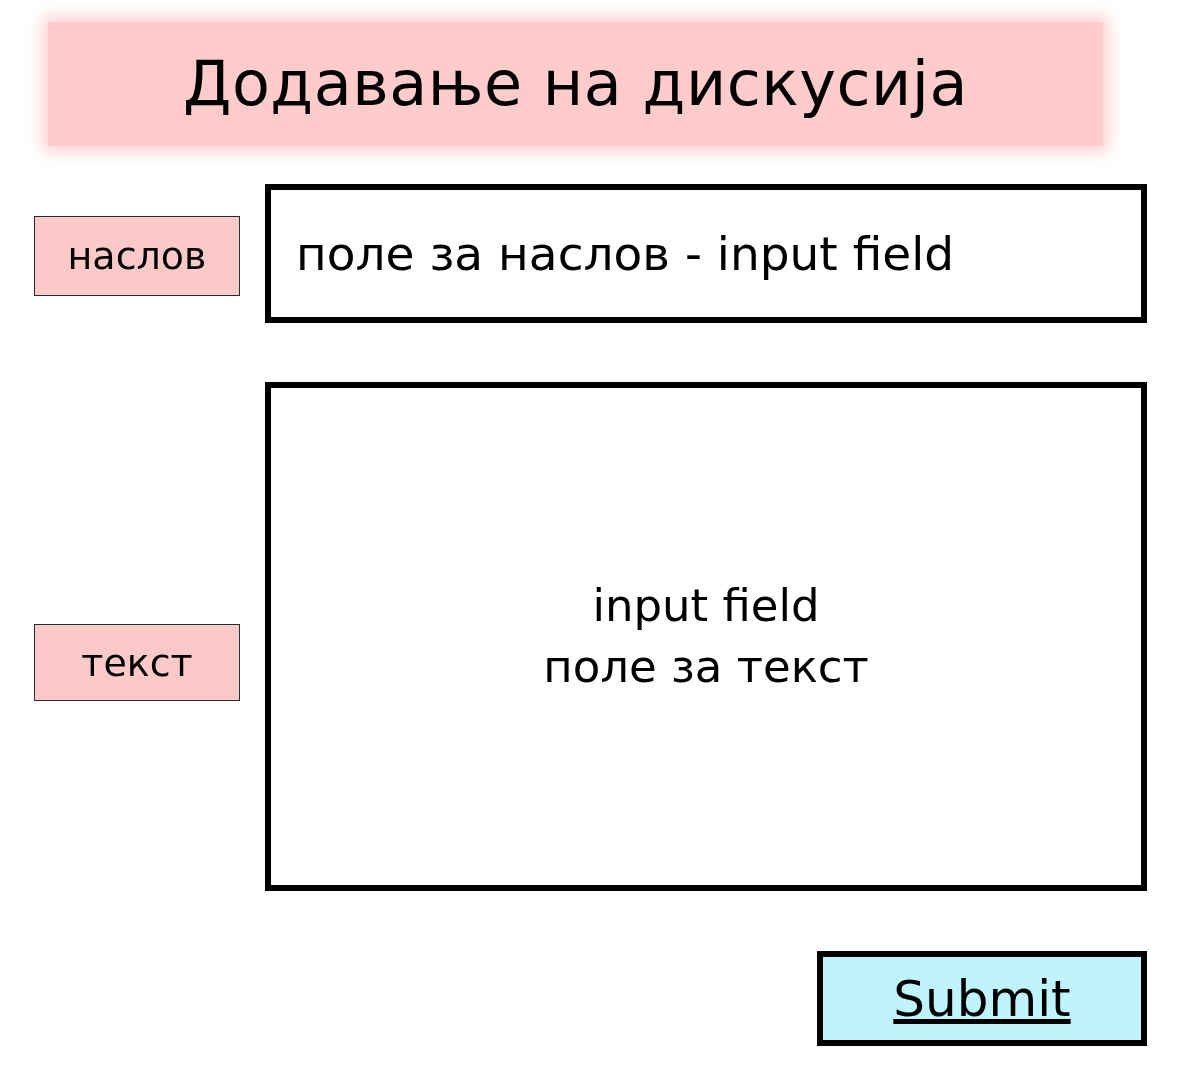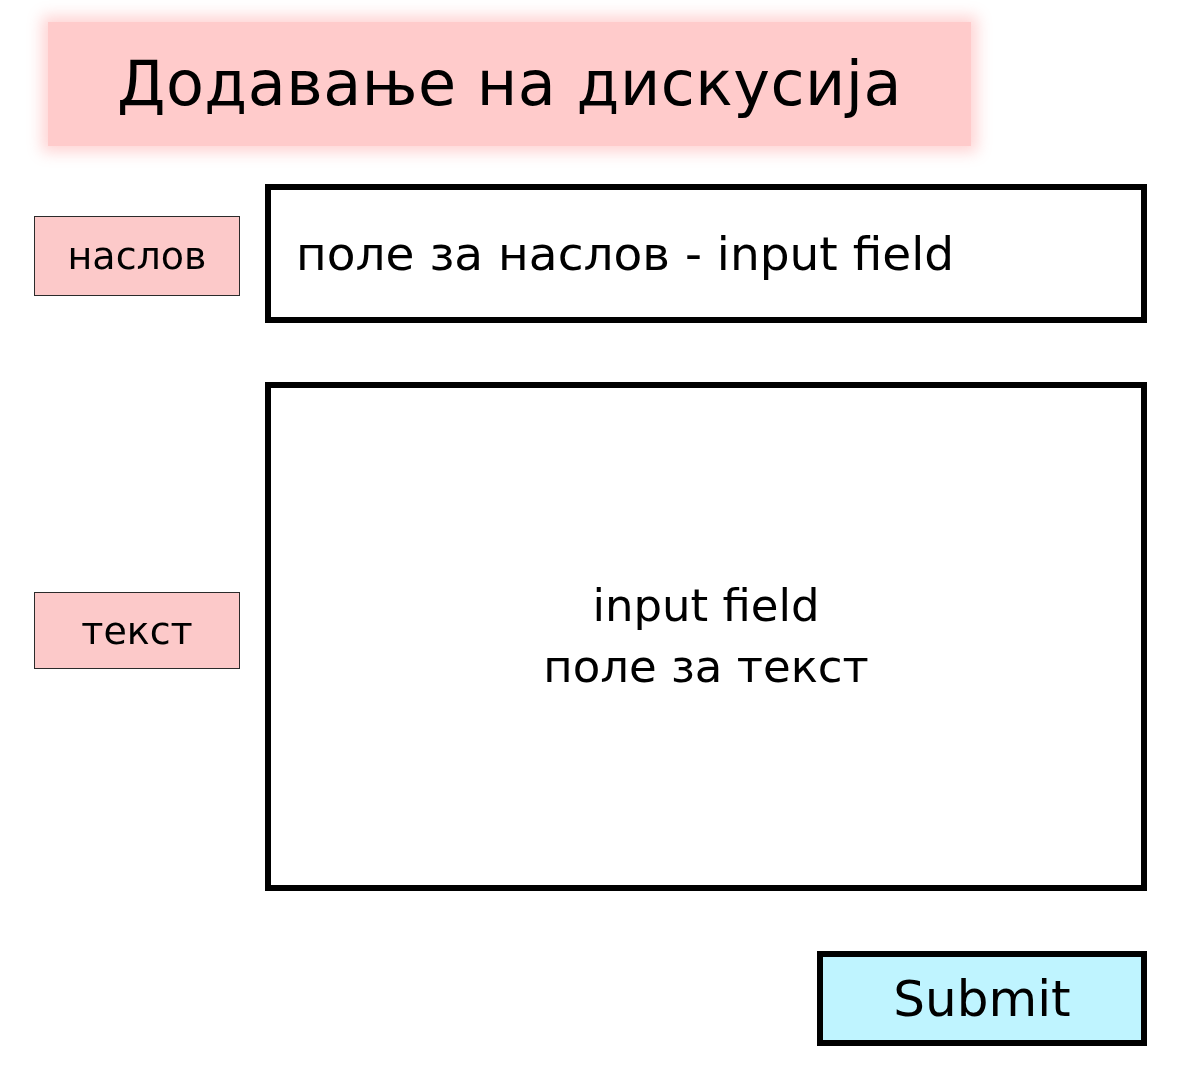--- a/index.html
+++ b/index.html
@@ -20,21 +20,21 @@
   .wireframe {
     position: absolute;
     inset: 0;
   }
 
   
   .header-band {
     position: absolute;
     left: 48px;
     top: 22px;
-    width: 923px;
+    width: 1055px;
     height: 124px;
     background: #FFCBCB;
     box-shadow: 0 0 14px 6px rgba(255, 203, 203, 0.85);
     display: flex;
     align-items: center;
     justify-content: center;
   }
   .header-title {
     font-size: 62px;
     line-height: 1;
@@ -59,21 +59,21 @@
     white-space: nowrap;
   }
   .label-title {
     left: 34px;
     top: 216px;
     width: 206px;
     height: 80px;
   }
   .label-body {
     left: 34px;
-    top: 592px;
+    top: 624px;
     width: 206px;
     height: 77px;
   }
 
   
   .input-box {
     position: absolute;
     background: #ffffff;
     border: 6px solid #000000;
     box-sizing: border-box;
@@ -120,20 +120,21 @@
     top: 951px;
     width: 330px;
     height: 95px;
     background: #BFF4FF;
     border: 6px solid #000000;
     box-sizing: border-box;
     display: flex;
     align-items: center;
     justify-content: center;
     cursor: pointer;
+    text-decoration: underline;
   }
   .submit-label {
     font-size: 50px;
     line-height: 1;
     color: #000000;
     white-space: nowrap;
   }
 </style>
 </head>
 <body>

